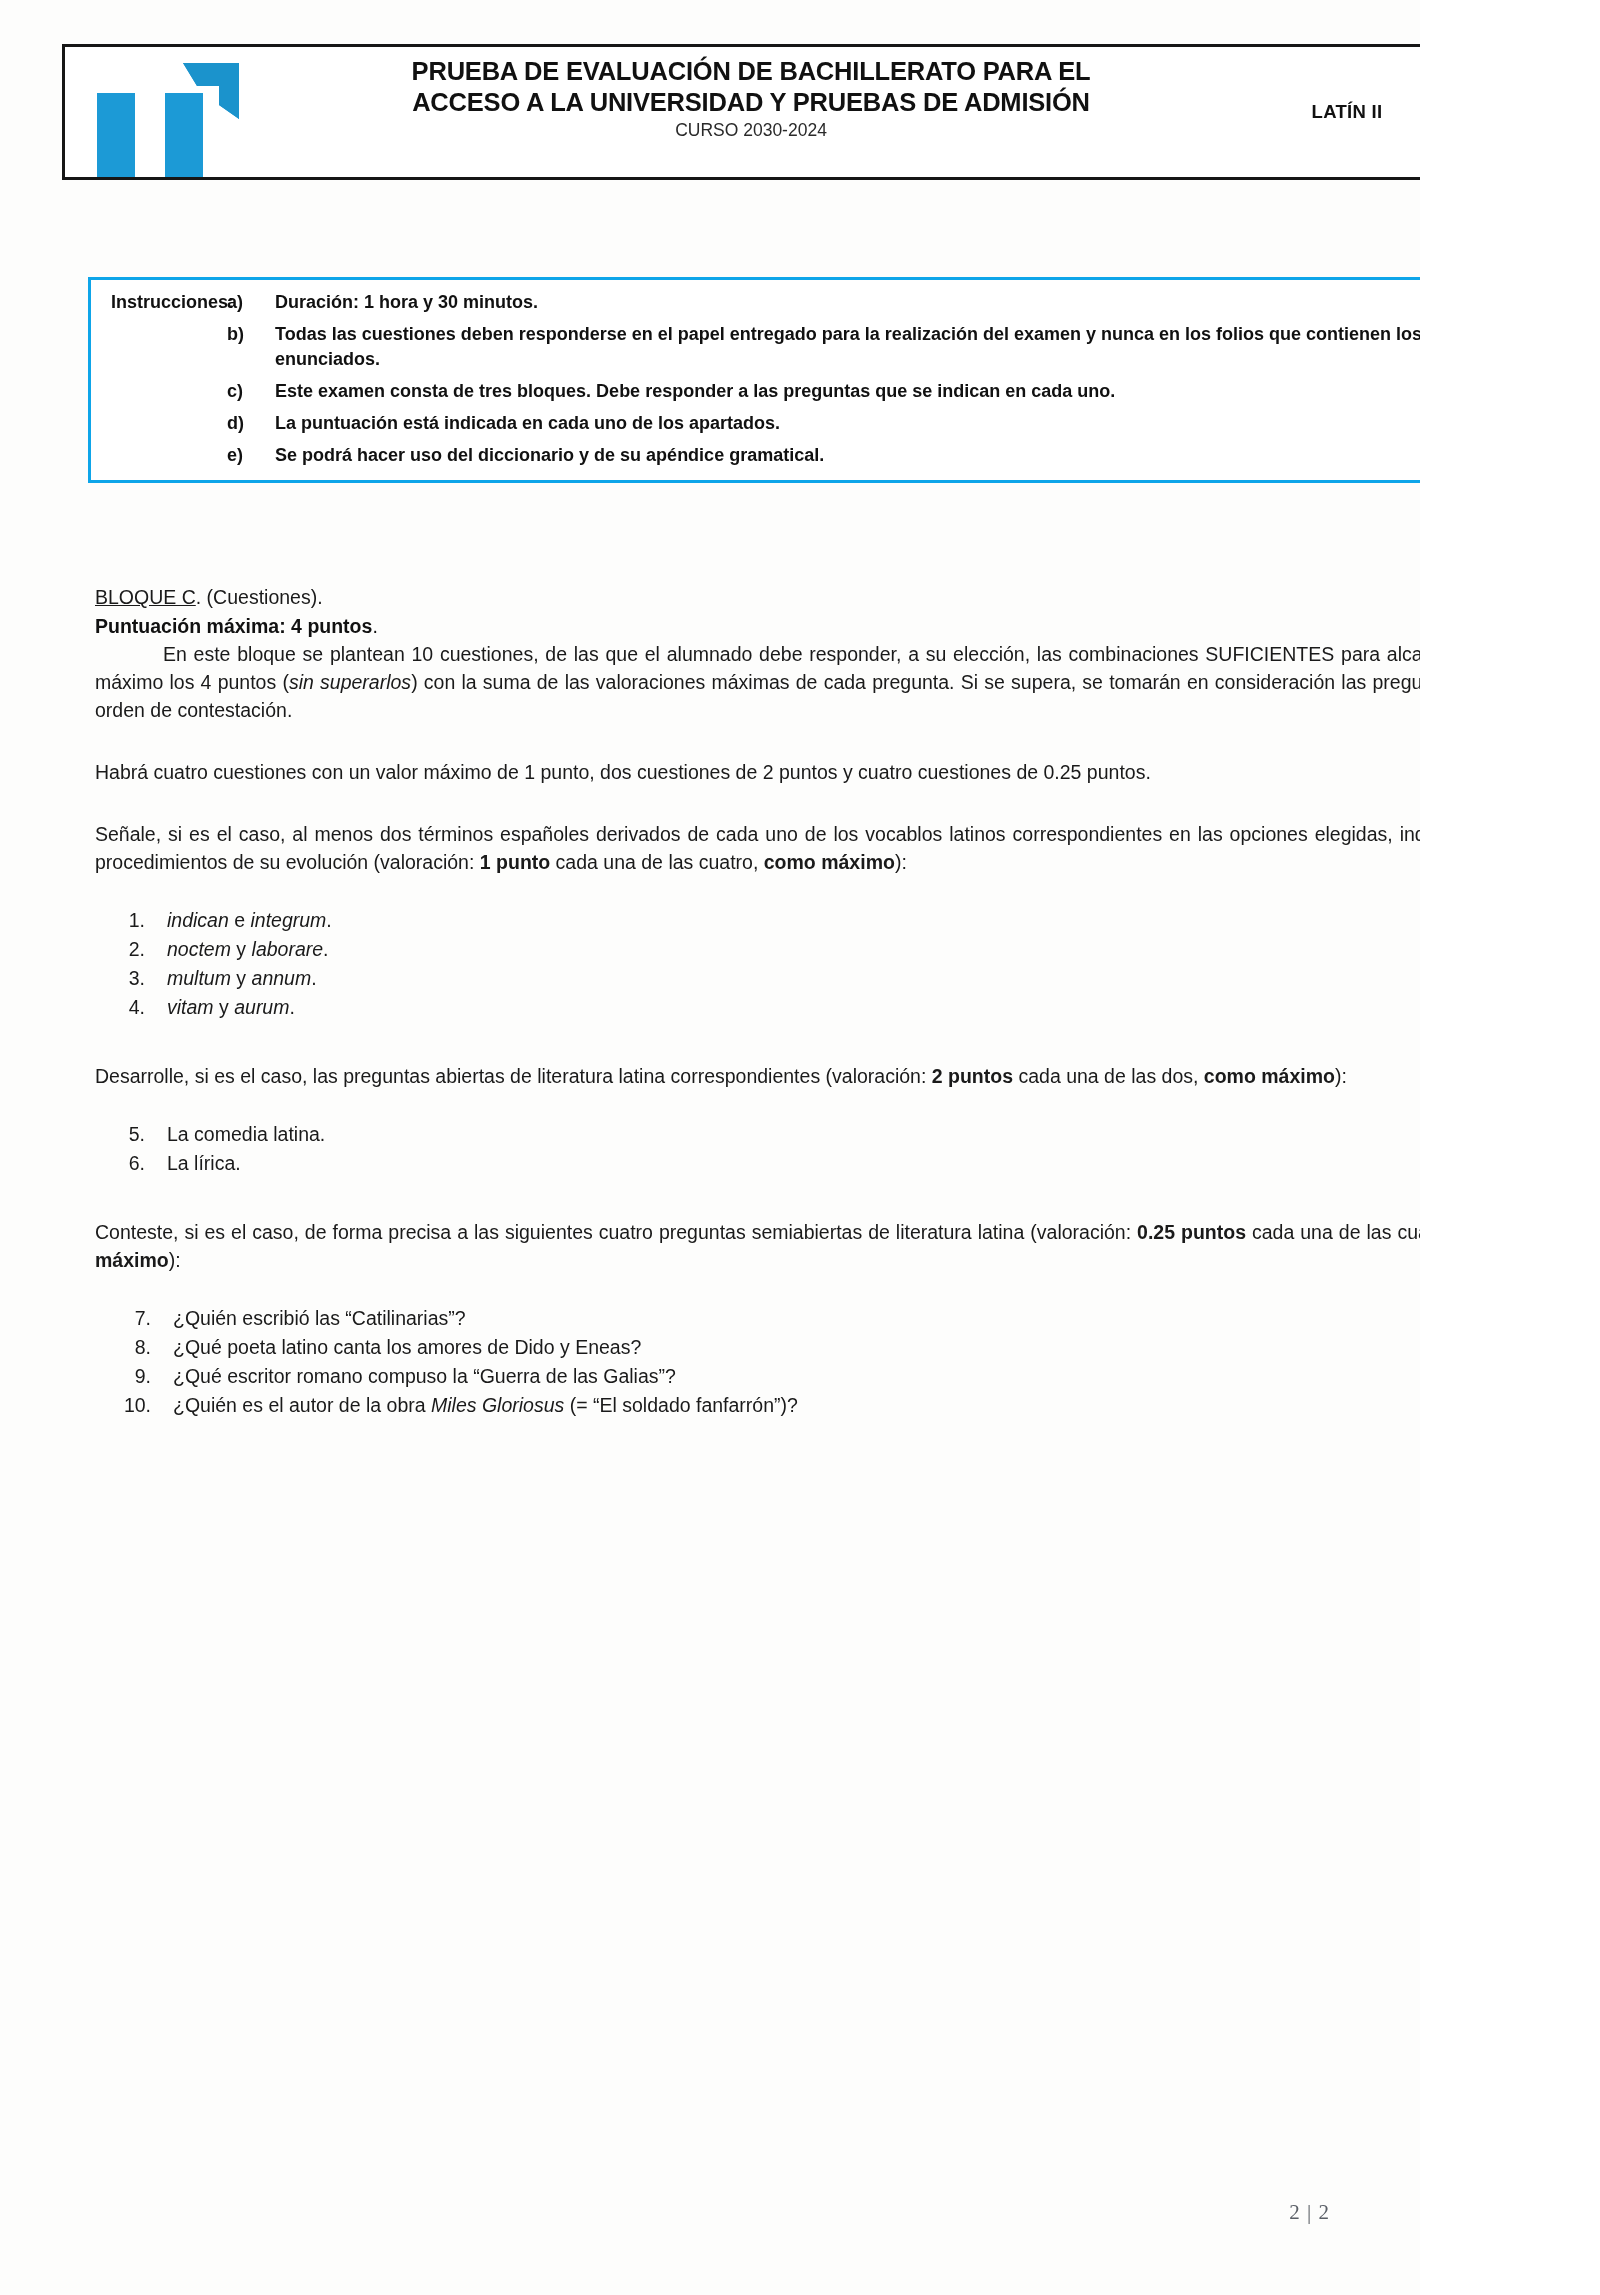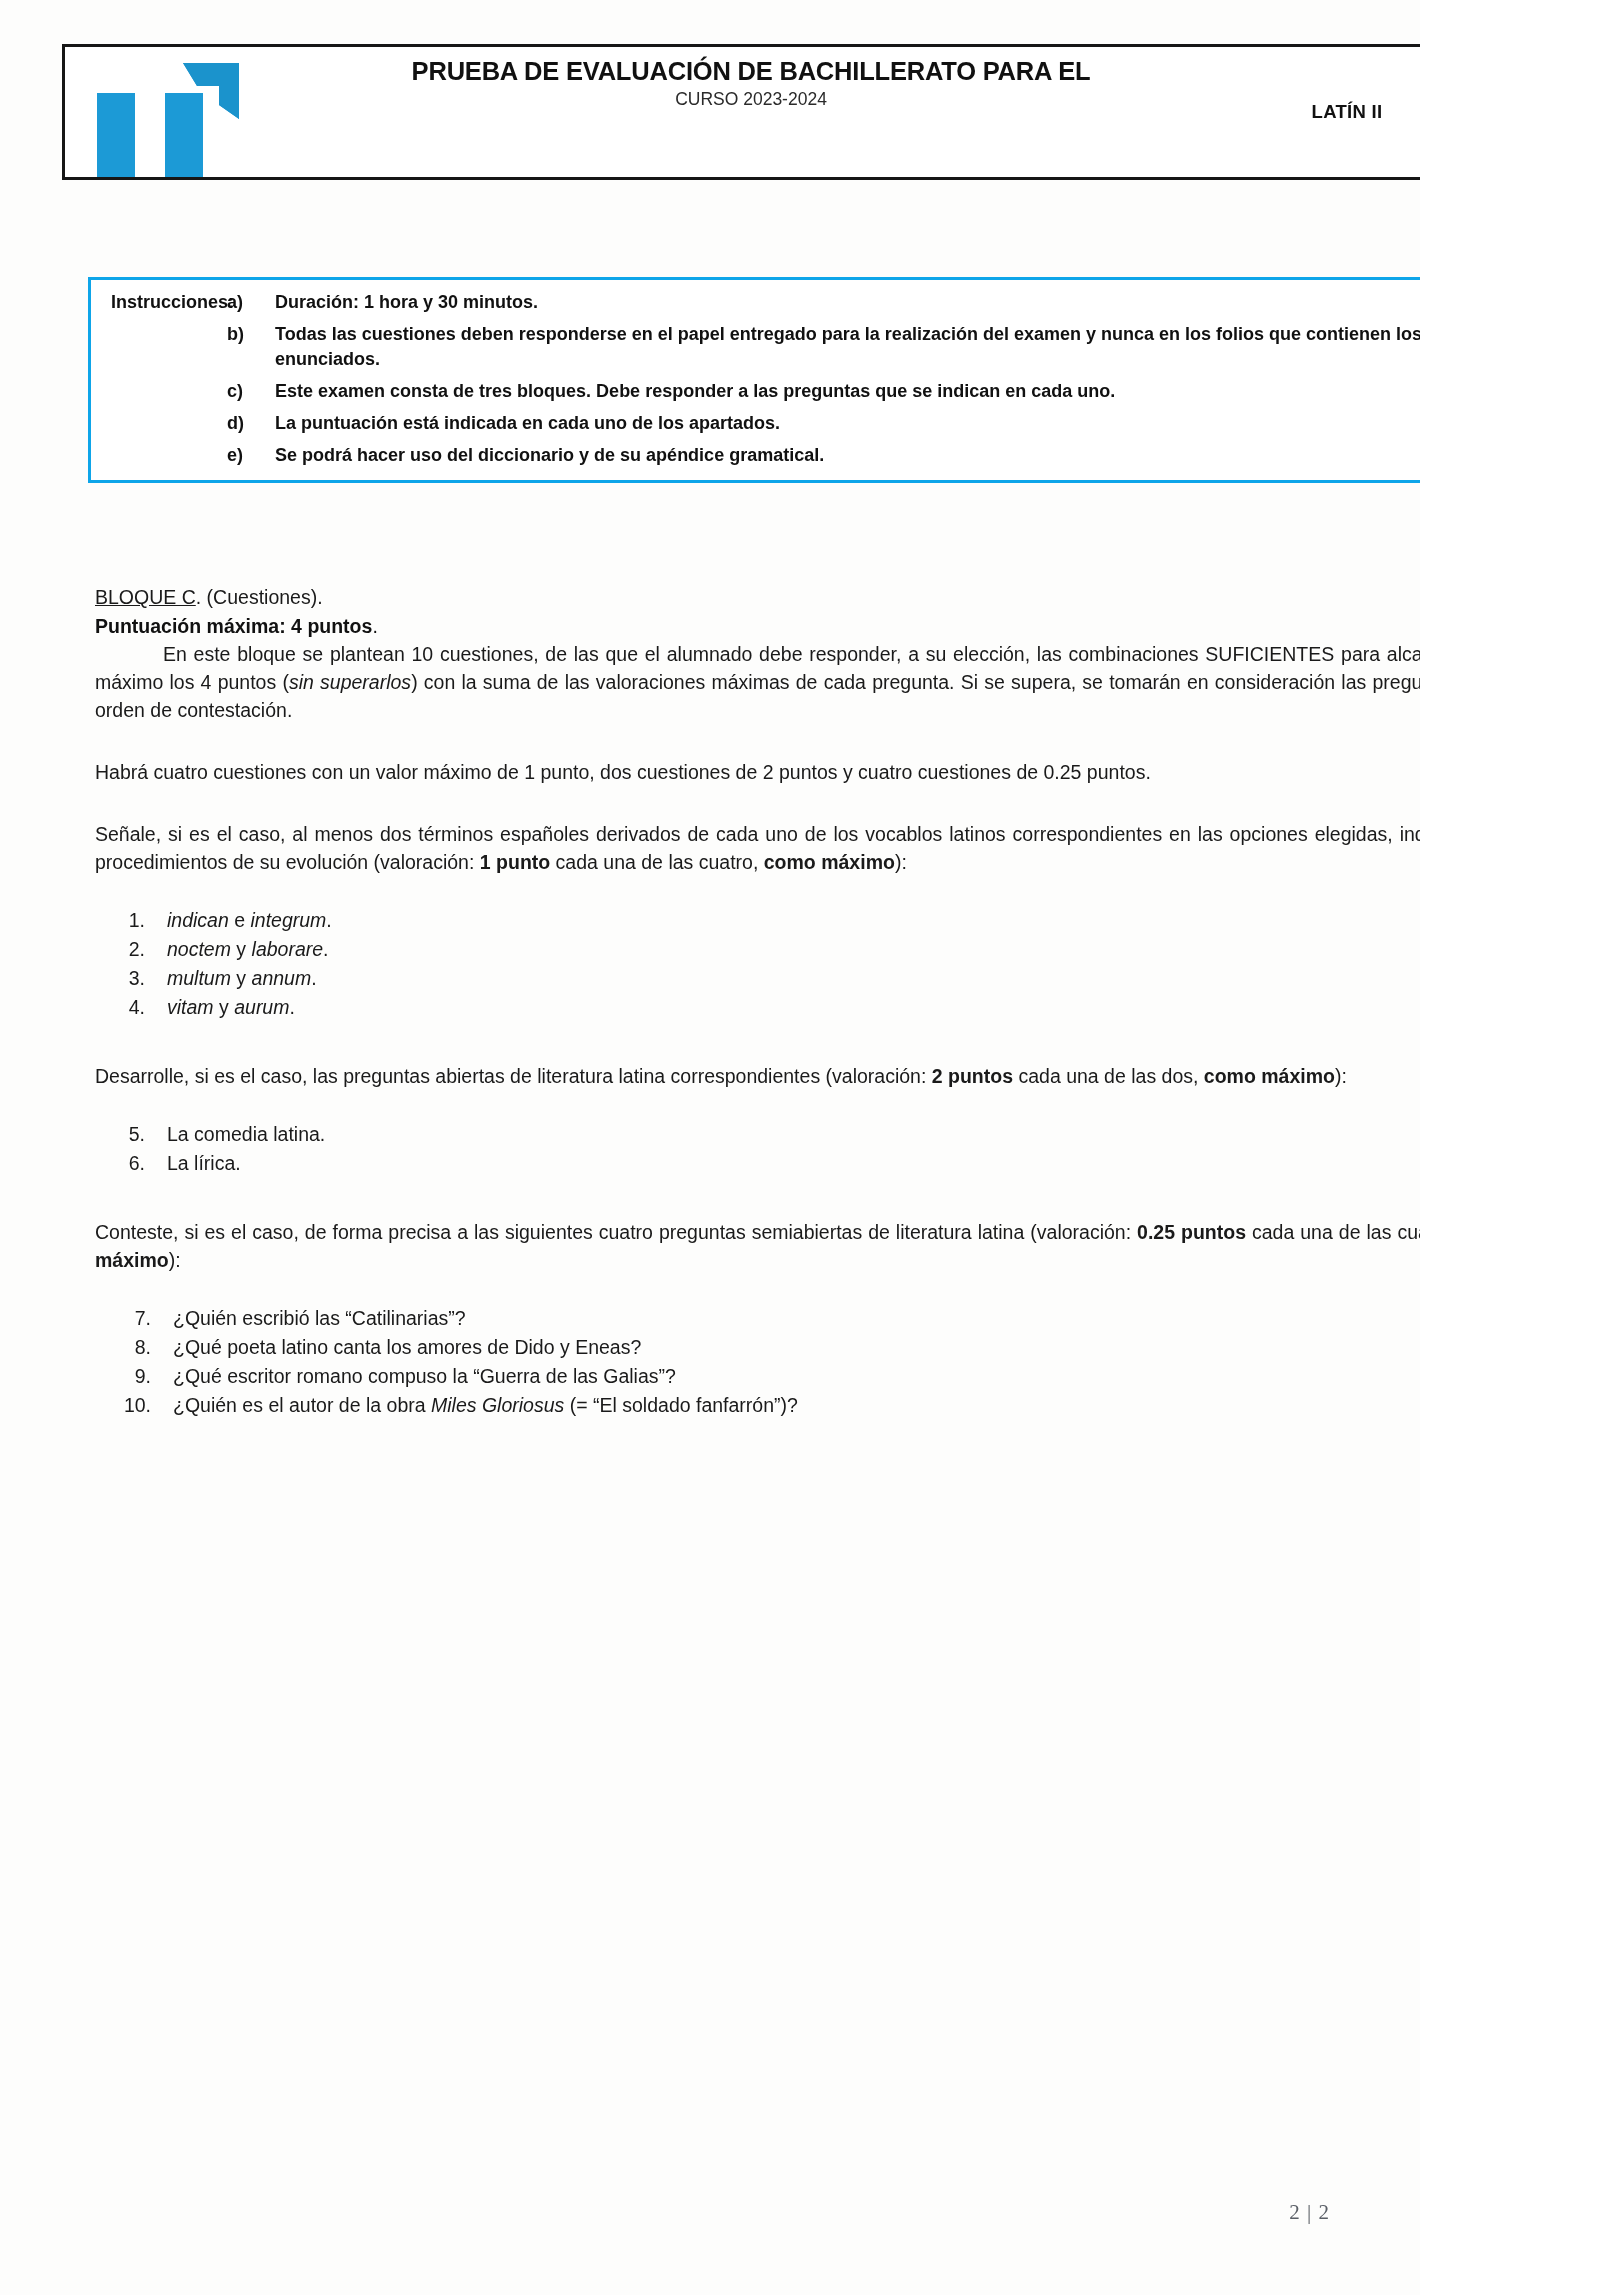--- a/index.html
+++ b/index.html
@@ -225,21 +225,22 @@
       <svg class="logo-svg" width="172" height="126" viewBox="0 0 172 126">
         <rect x="18" y="40" width="38" height="94" fill="#1c9ad6"></rect>
         <rect x="86" y="40" width="38" height="94" fill="#1c9ad6"></rect>
         <path d="M104 10 L160 10 L160 66 L140 52 L140 33 L118 33 Z" fill="#1c9ad6"></path>
         <path d="M104 10 L118 33 L140 33 L140 52 L160 66 L160 10 Z" fill="#1b93cc"></path>
       </svg>
     </div>
 
     <div class="title-cell">
       <div class="title-line1">PRUEBA DE EVALUACIÓN DE BACHILLERATO PARA EL</div>
-      <div class="title-line4">CURSO 2023-2024</div>
+      <div class="title-line2">ACCESO A LA UNIVERSIDAD Y PRUEBAS DE ADMISIÓN</div>
+      <div class="title-line4">CURSO 2030-2024</div>
     </div>
 
     <div class="subject-cell">
       <span class="subject-label">LATÍN II</span>
     </div>
   </div>
 
   <div class="instructions-box">
 
     <div class="instr-row">

